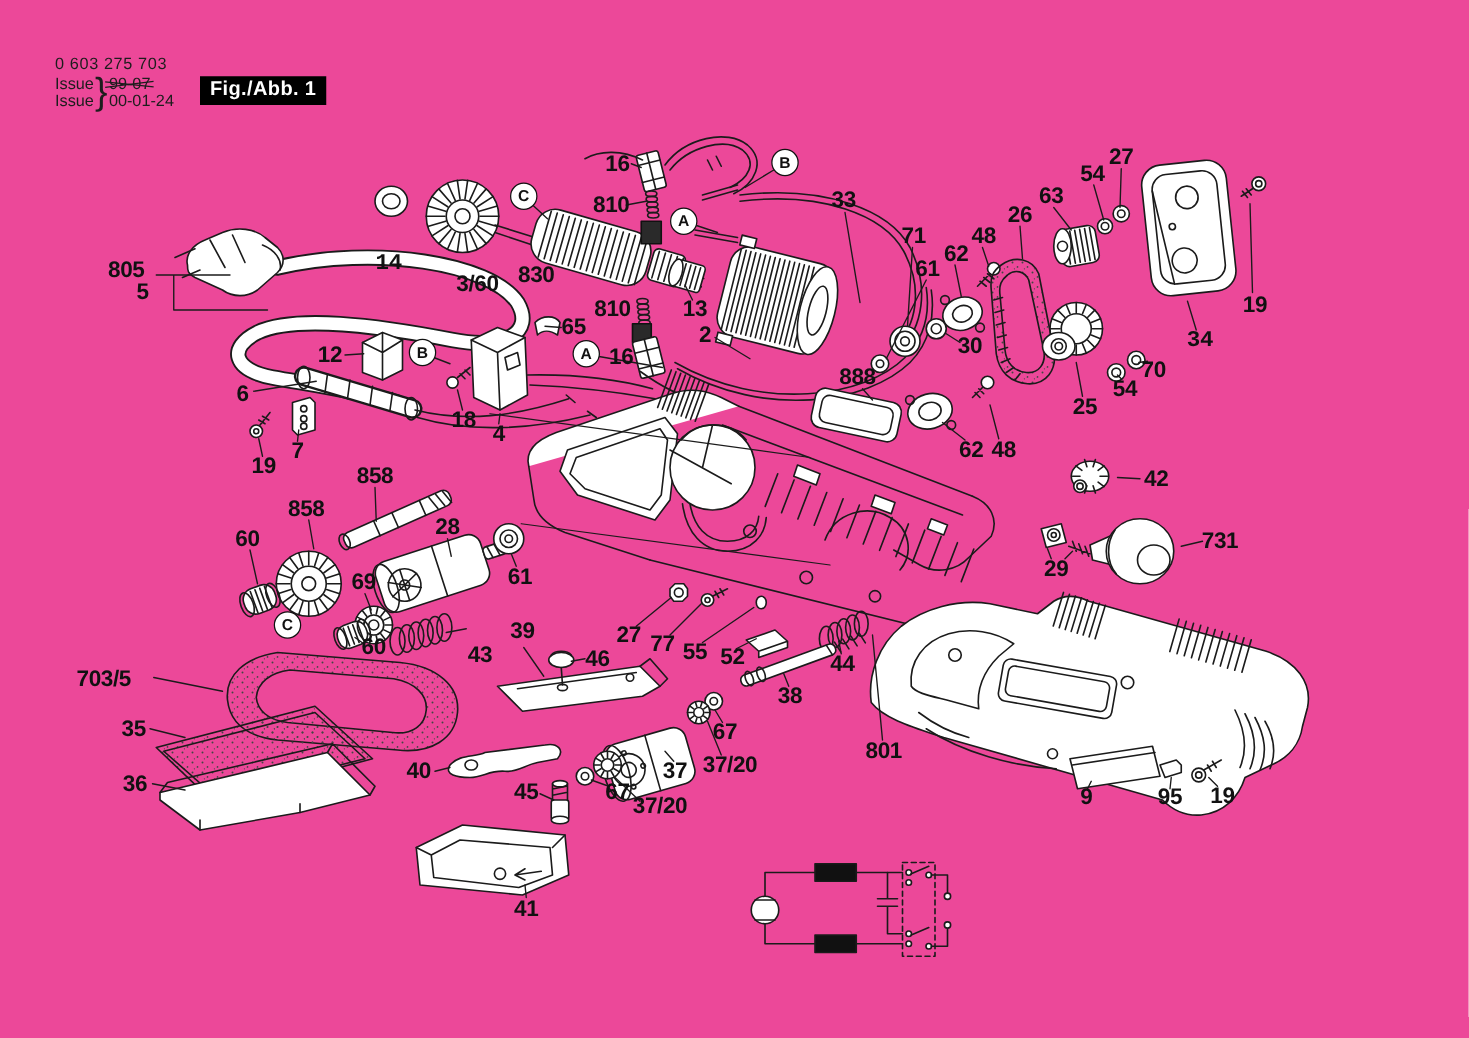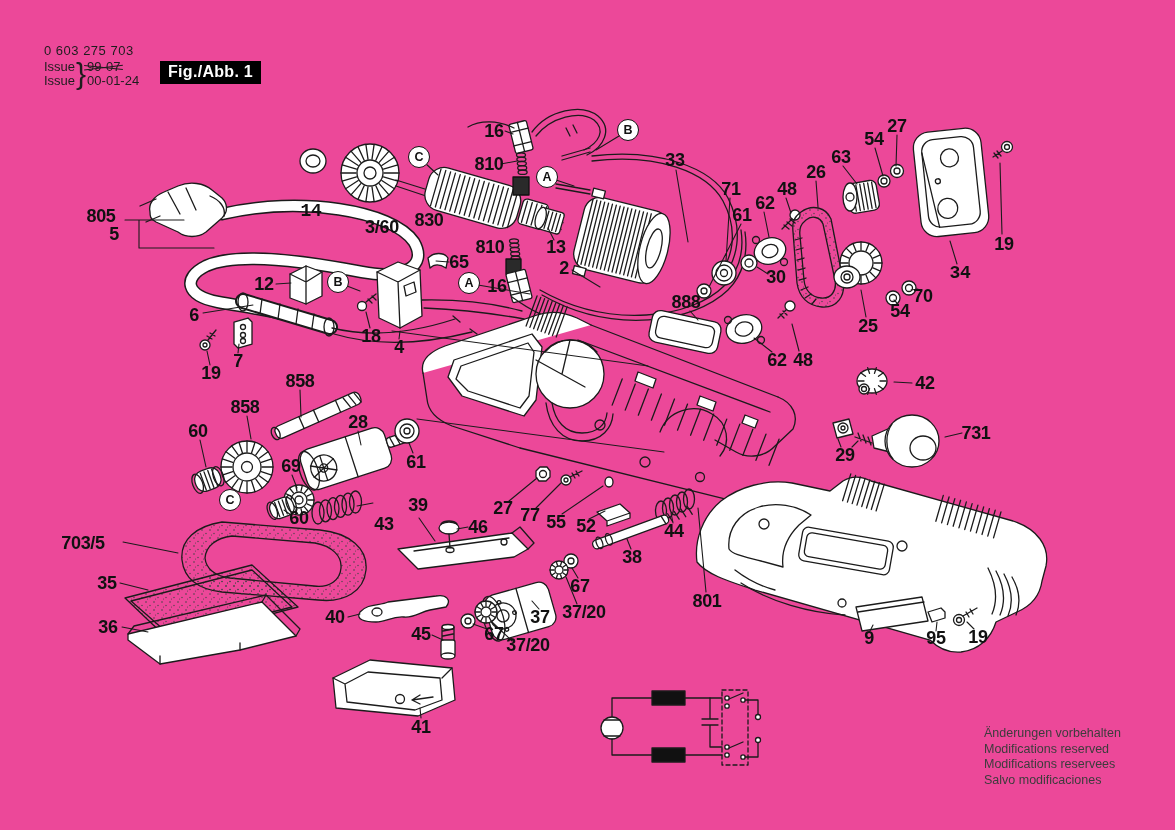--- a/index.html
+++ b/index.html
@@ -751,19 +751,13 @@
       <div class="co" style="left: 936px; top: 638px;">95</div>
       <div class="co" style="left: 978px; top: 637px;">19</div>
       <div class="rf" style="left: 419px; top: 157px;">C</div>
       <div class="rf" style="left: 547px; top: 177px;">A</div>
       <div class="rf" style="left: 628px; top: 130px;">B</div>
       <div class="rf" style="left: 338px; top: 282px;">B</div>
       <div class="rf" style="left: 469px; top: 283px;">A</div>
       <div class="rf" style="left: 230px; top: 500px;">C</div>
     </div>
 
-  <div class="notices">
-    <div>Änderungen vorbehalten</div>
-    <div>Modifications reserved</div>
-    <div>Modifications reservees</div>
-    <div>Salvo modificaciones</div>
-  </div>
 </div>
 
 </body></html>

